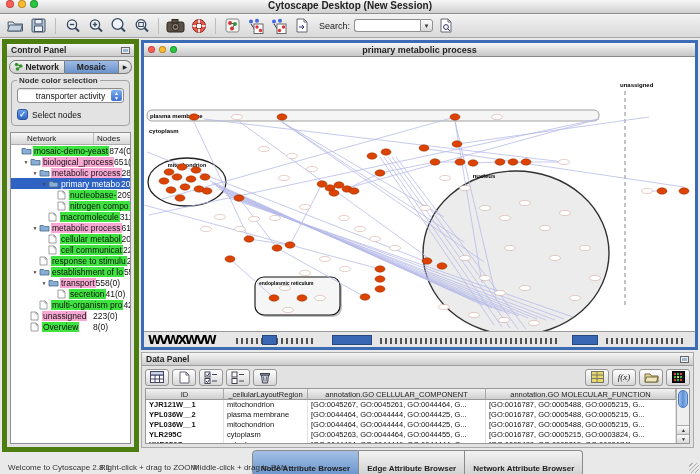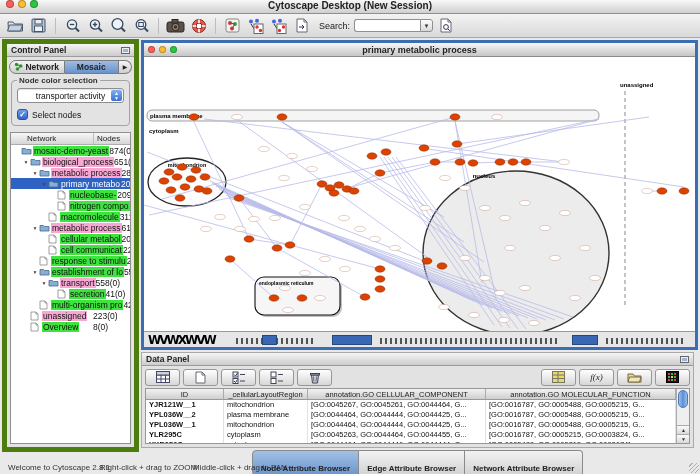--- a/index.html
+++ b/index.html
@@ -91,21 +91,21 @@
   .scribble { position:absolute; font-weight:bold; color:#000; letter-spacing:-2px;
     font-size:12px; top:1px; font-family:"DejaVu Sans",sans-serif; }
   .scr2 { position:absolute; top:6px; height:6px;
     background:repeating-linear-gradient(90deg,#222 0 2px,transparent 2px 5px); opacity:.75; }
   .bluerect { position:absolute; top:3px; height:10px; background:#3a67b4; border:1px solid #24477e;}
 
   
   .dp { position:absolute; left:141px; top:352px; width:553px; height:96px;
     background:#e2e2e2; border:1px solid #a9a9a9; display:flex; flex-direction:column;}
   .dp-toolbar { height:22px; display:flex; align-items:center; padding:0 3px; gap:3px; flex:none;}
-  .dp-btn { width:35px; height:17px; border:1px solid #979797; border-radius:3px;
+  .dp-btn { width:24px; height:17px; border:1px solid #979797; border-radius:3px;
     background:linear-gradient(#fefefe,#d7d7d7); display:flex; align-items:center; justify-content:center;}
   .dp-spacer { flex:1; }
   .fx { font-size:9px; font-style:italic; font-family:"Liberation Serif",serif; color:#222;}
   .dp-table { margin:0 3px 3px; border:1px solid #979797; background:#fff; flex:1;
     display:flex; flex-direction:column; position:relative; overflow:hidden;}
   .dt-head { height:11px; display:flex; flex:none; }
   .dt-head .hc { background:linear-gradient(#f2f2f2,#cfcfcf); border-right:1px solid #aaa;
     border-bottom:1px solid #999; font-size:7.5px; text-align:center; line-height:11px; color:#222;
     overflow:hidden; white-space:nowrap; flex:none;}
   .dt-row { height:10px; display:flex; flex:none; }

